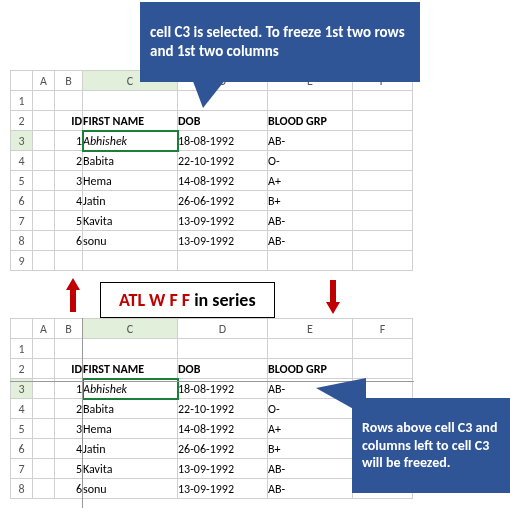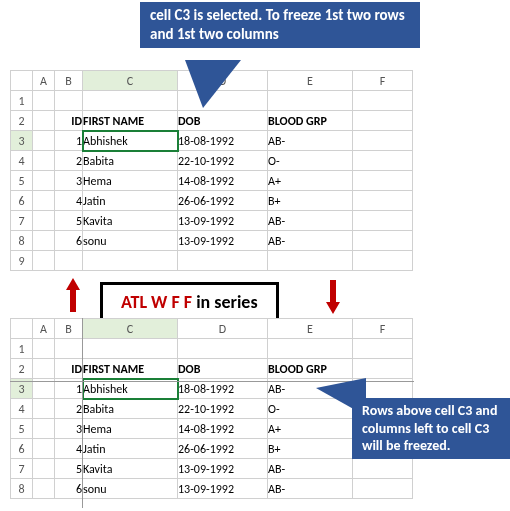--- a/index.html
+++ b/index.html
@@ -41,40 +41,41 @@
   .colE { width: 85px; }
   .colF { width: 60px; }
   .c { padding: 0 3px; }
   .bold { font-weight: bold; }
   .right { text-align: right; }
   .center { }
   .sel {
     outline: 2px solid #1a7f37;
     outline-offset: -1px;
     position: relative;
+    font-style: italic;
   }
   .callout {
     position: absolute;
     background: #2f5597;
     color: #fff;
     font-weight: bold;
     font-size: 15px;
-    padding: 4px 10px;
+    padding: 21px 10px;
     line-height: 1.25;
     font-family: Calibri, Arial, sans-serif;
     z-index: 10;
   }
   .tail {
     position: absolute;
     width: 0; height: 0;
     z-index: 9;
   }
   .banner {
     position: absolute;
-    border: 3px solid #000000;
+    border: 1px solid #000000;
     background: #fff;
     color: #c00000;
     font-weight: bold;
     font-size: 18px;
     padding: 6px 18px;
     text-align: center;
     font-family: Calibri, Arial, sans-serif;
   }
   .banner .black { color: #000; font-weight: bold; }
   .arrow {

